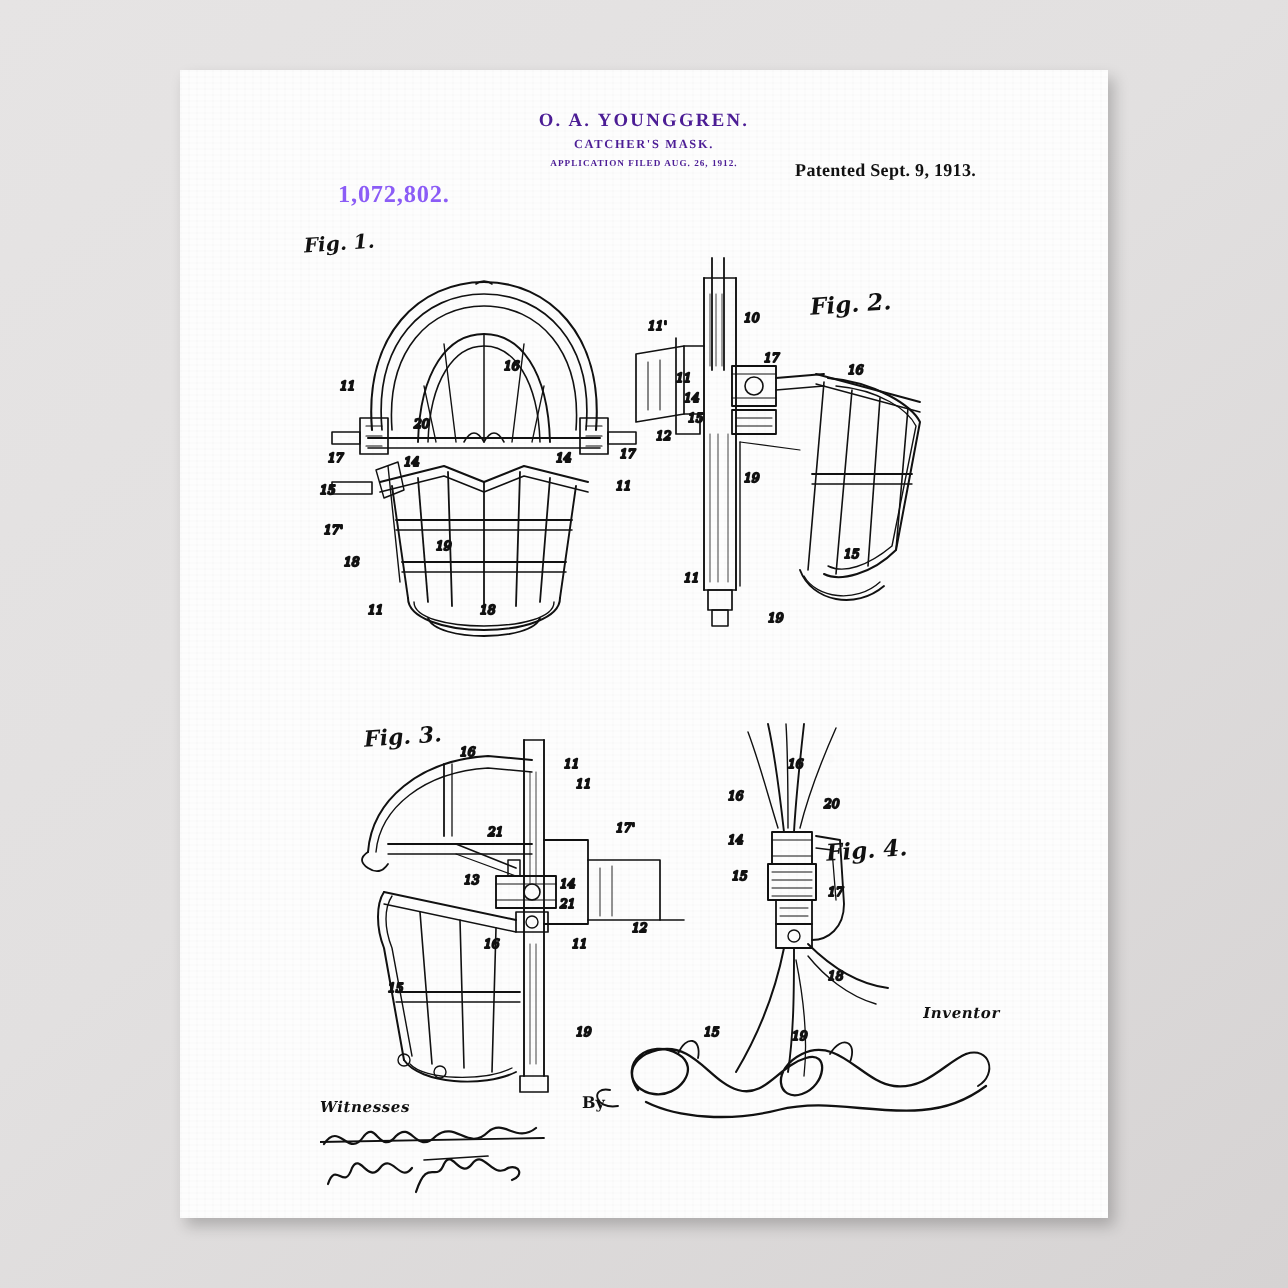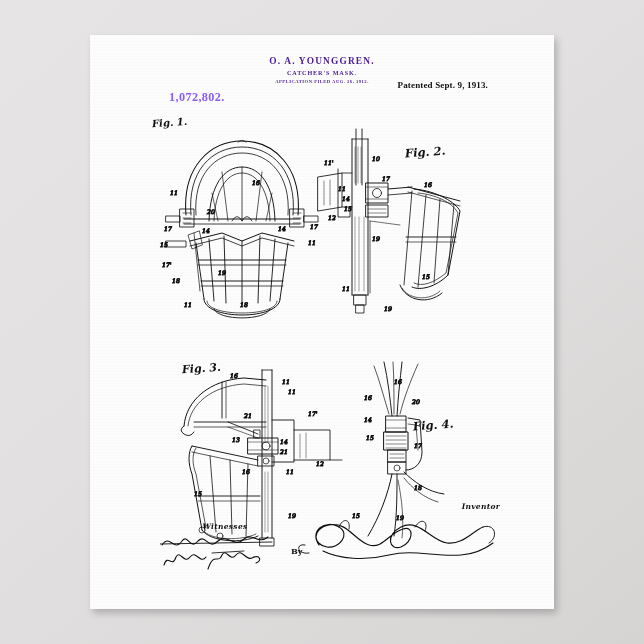--- a/index.html
+++ b/index.html
@@ -128,21 +128,21 @@
 
   .ref {
     font-family: "DejaVu Serif", serif;
     font-style: italic;
     font-size: 6.2px;
     fill: #111;
   }
 
   
   .sig-block { position: absolute; color: #111; }
-  #witness-block { left: 70px; top: 487px; width: 130px; text-align: center; }
+  #witness-block { left: 70px; top: 514px; width: 130px; }
   #inventor-block { right: 54px; top: 444px; width: 215px; text-align: right; margin-top: 23px; }
 
   .script-head {
     font-family: "DejaVu Serif", serif;
     font-style: italic;
     font-size: 7.5px;
     font-weight: 700;
     letter-spacing: .3px;
   }
   .script-name {

